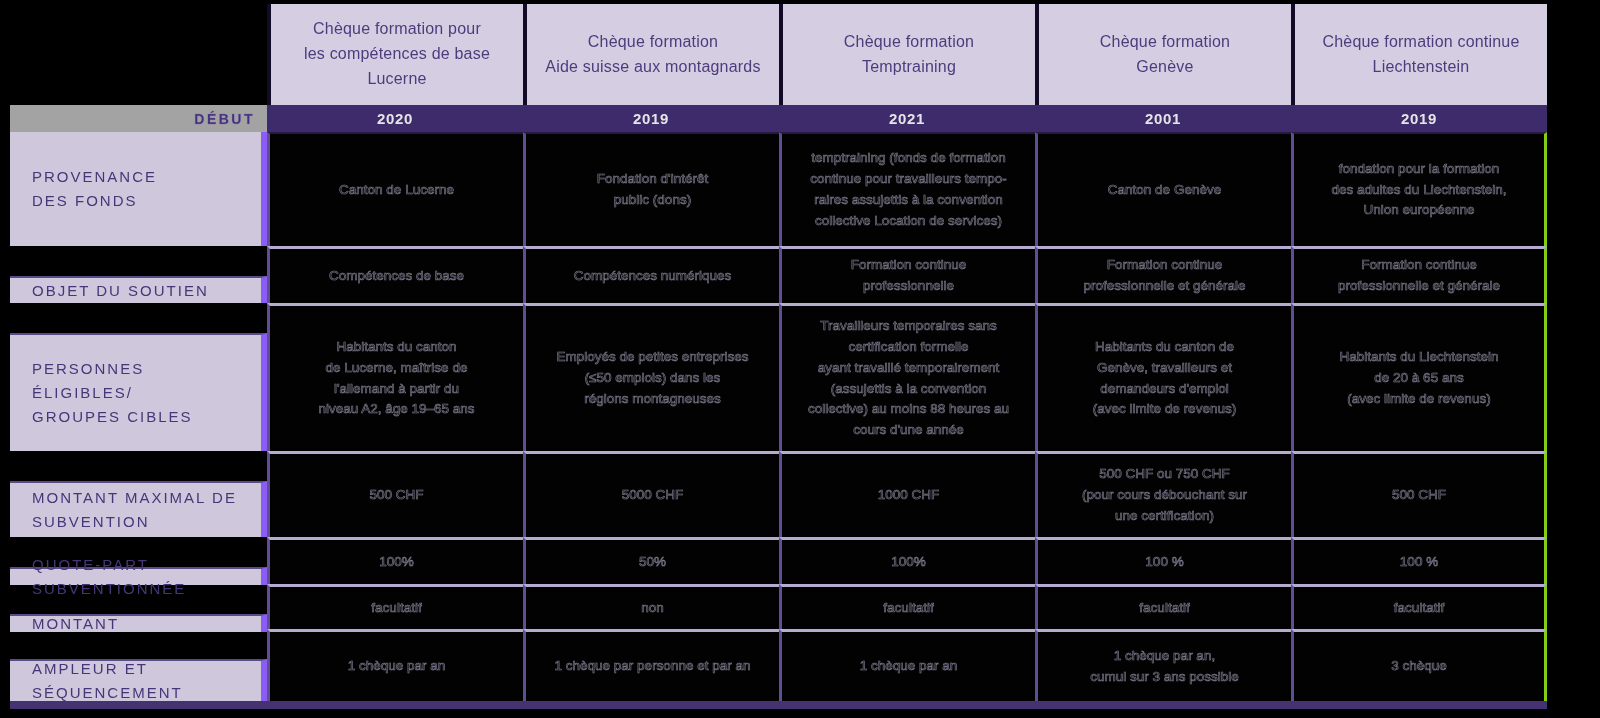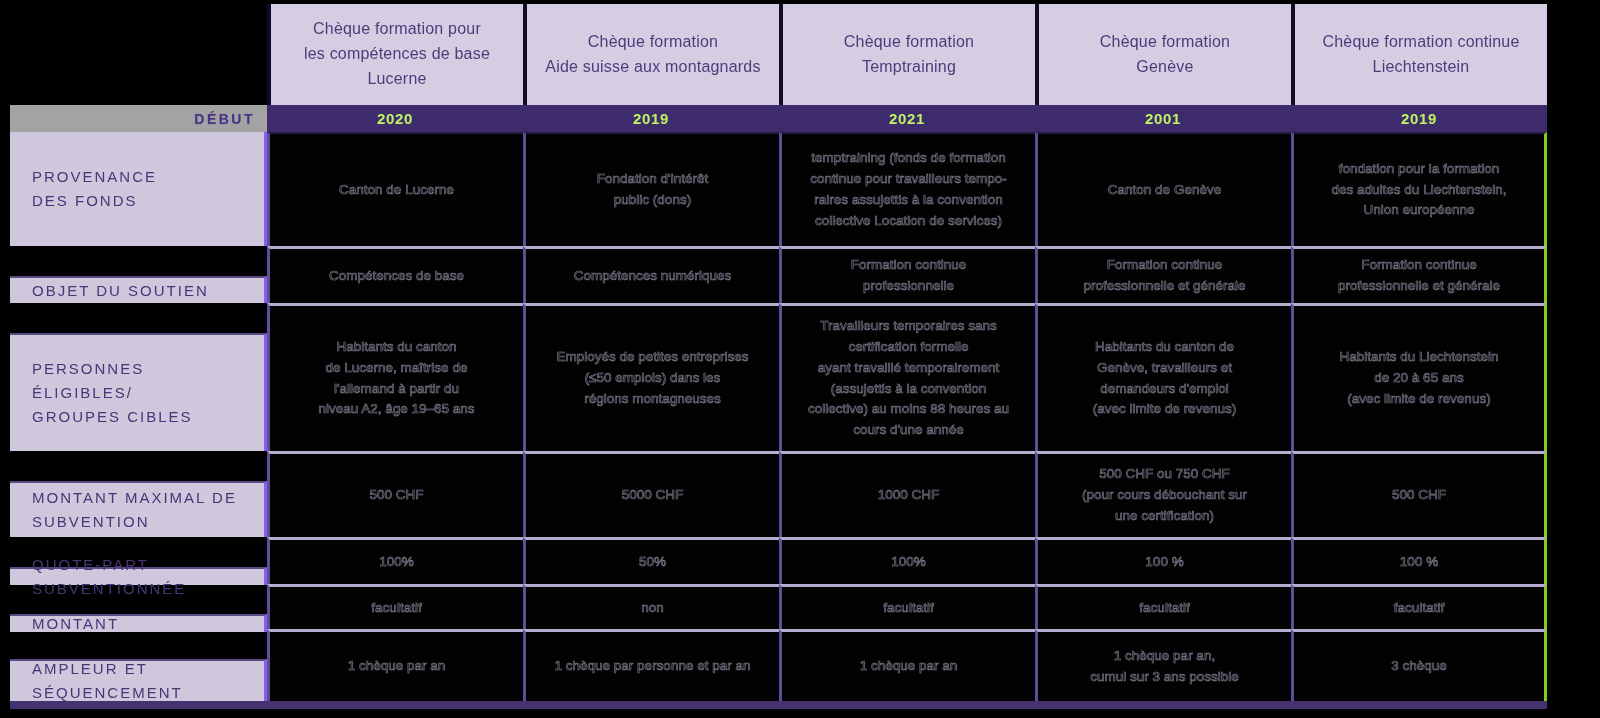--- a/index.html
+++ b/index.html
@@ -35,27 +35,27 @@
     background:#a3a3a3;
     display:flex;align-items:center;justify-content:flex-end;
     padding-right:12px;
     color:#43307c;font-size:14px;font-weight:700;letter-spacing:2.5px;
     -webkit-text-stroke:.4px rgba(130,110,180,.55);
     text-shadow:0 0 1px rgba(120,100,170,.4);
   }
   .debut{
     background:#3e2b6b;
     display:flex;align-items:center;justify-content:center;
-    color:#bef264;font-size:15px;font-weight:700;letter-spacing:.6px;
+    color:#e5e5e5;font-size:15px;font-weight:700;letter-spacing:.6px;
   }
 
   
   .rlabel{
     background:#cfc8dd;
-    border-right:3px solid #8b5cf6;
+    border-right:6px solid #8b5cf6;
     display:flex;align-items:center;
     padding:8px 20px 8px 22px;
     color:#473677;font-size:15px;letter-spacing:2px;
     white-space:pre-line;line-height:1.6;
   }
   .rl-sep{border-top:2px solid #5a4a85;margin-top:30px;}
 
   
   .cell{
     background:#020202;

